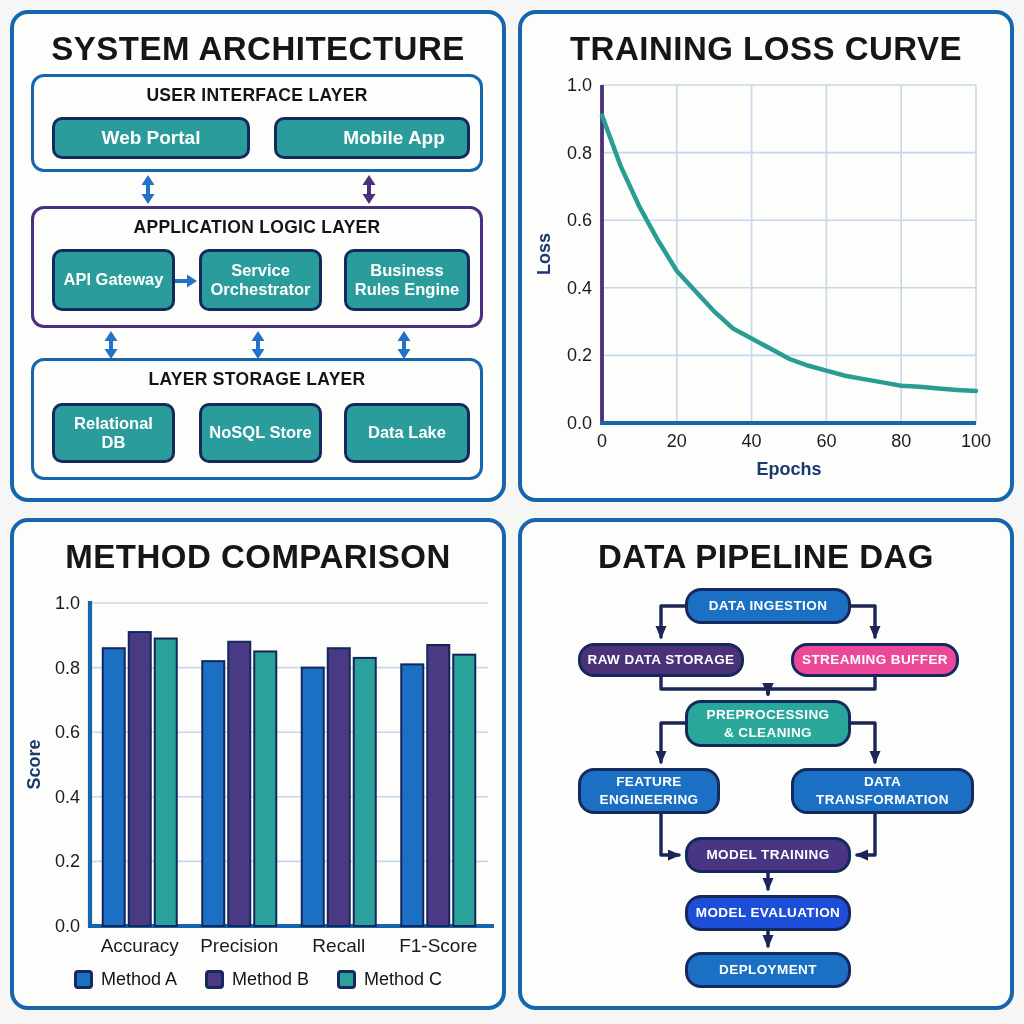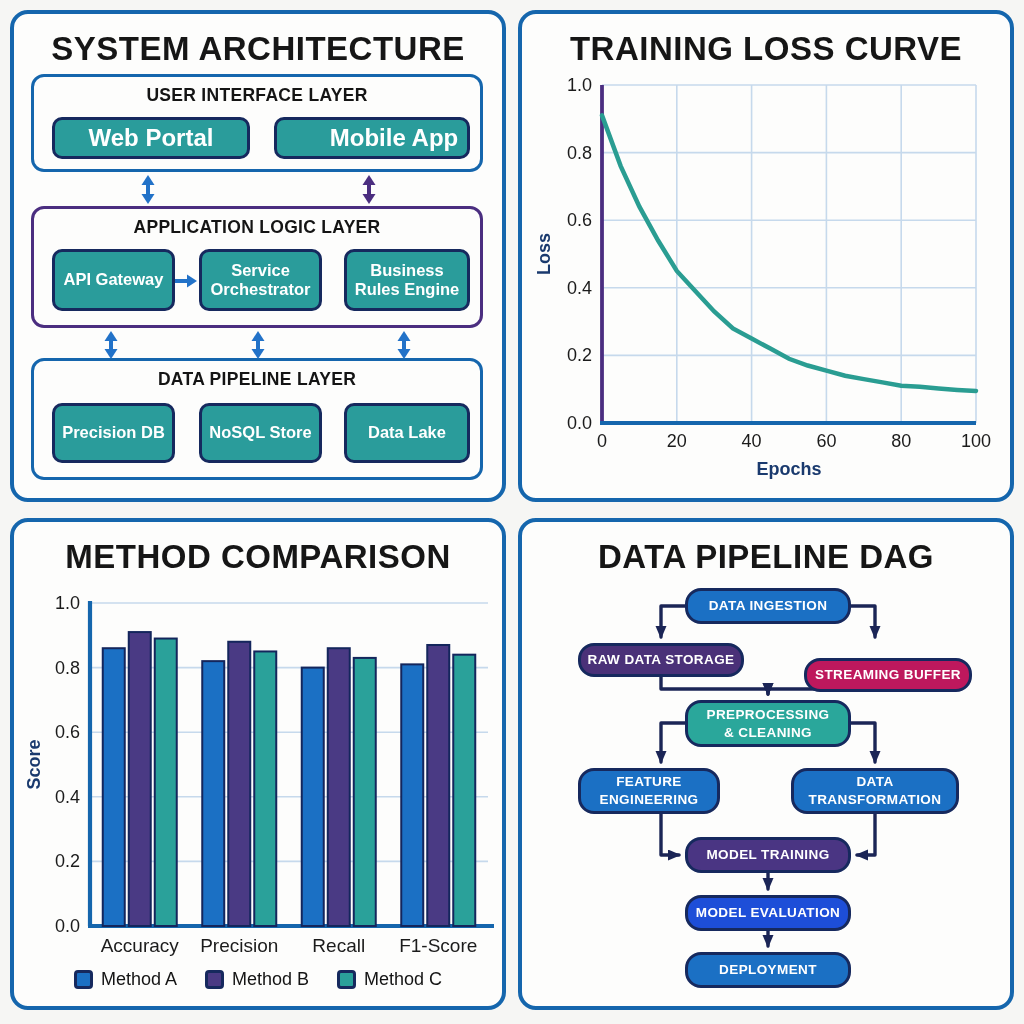--- a/index.html
+++ b/index.html
@@ -35,21 +35,21 @@
     position:absolute;top:8px;left:0;right:0;text-align:center;
     font-size:17.5px;font-weight:bold;color:#141414;letter-spacing:0.3px;
   }
   .arch-box{
     position:absolute;background:var(--teal);
     border:3px solid var(--navy);border-radius:10px;
     color:#fff;font-weight:bold;
     display:flex;align-items:center;justify-content:center;
     text-align:center;line-height:1.18;box-sizing:border-box;
   }
-  .arch-box.big{font-size:24px;}
+  .arch-box.big{font-size:19px;}
   .arch-box.small{font-size:16.5px;padding:0 6px;}
   .arch-arrows{position:absolute;left:0;top:0;pointer-events:none;}
 
   
   .chart-svg{position:absolute;left:0;top:0;}
   .tick-label{font-family:"Liberation Sans",sans-serif;font-size:18px;fill:#1b1b1b;}
   .cat-label{font-family:"Liberation Sans",sans-serif;font-size:19px;fill:#1b1b1b;}
   .axis-title{font-family:"Liberation Sans",sans-serif;font-size:18px;font-weight:bold;fill:var(--axis-label);}
 
   .legend-row{
@@ -94,23 +94,23 @@
     </div>
     <div class="arch-box small" style="left:310px;top:40px;width:126px;height:62px;">
       <span>Business Rules Engine</span>
     </div>
     <div class="arch-box small" style="left:165px;top:40px;width:123px;height:62px;">
       <span>Service Orchestrator</span>
     </div>
   </div>
 
   <div class="arch-layer blue-border" style="top:344px;height:122px;">
-    <div class="arch-layer-title">DATA PIPELINE LAYER</div>
+    <div class="arch-layer-title">LAYER STORAGE LAYER</div>
     <div class="arch-box small" style="left:18px;top:42px;width:123px;height:60px;">
-      <span>Precision DB</span>
+      <span>Relational DB</span>
     </div>
     <div class="arch-box small" style="left:165px;top:42px;width:123px;height:60px;">
       <span>NoSQL Store</span>
     </div>
     <div class="arch-box small" style="left:310px;top:42px;width:126px;height:60px;">
       <span>Data Lake</span>
     </div>
   </div>
 
   <svg class="arch-arrows" width="488" height="484" viewBox="0 0 488 484">
@@ -248,24 +248,24 @@
       <path d="M 163 201 H 139 V 240" fill="none" stroke="#1b2556" stroke-width="3.4" stroke-linejoin="round" stroke-linecap="round" marker-end="url(#dag-arrowhead)"></path>
       <path d="M 329 201 H 353 V 240" fill="none" stroke="#1b2556" stroke-width="3.4" stroke-linejoin="round" stroke-linecap="round" marker-end="url(#dag-arrowhead)"></path>
       <path d="M 139 292 V 333 H 157" fill="none" stroke="#1b2556" stroke-width="3.4" stroke-linejoin="round" stroke-linecap="round" marker-end="url(#dag-arrowhead)"></path>
       <path d="M 353 292 V 333 H 335" fill="none" stroke="#1b2556" stroke-width="3.4" stroke-linejoin="round" stroke-linecap="round" marker-end="url(#dag-arrowhead)"></path>
       <path d="M 246 351 V 367" fill="none" stroke="#1b2556" stroke-width="3.4" stroke-linejoin="round" stroke-linecap="round" marker-end="url(#dag-arrowhead)"></path>
       <path d="M 246 409 V 424" fill="none" stroke="#1b2556" stroke-width="3.4" stroke-linejoin="round" stroke-linecap="round" marker-end="url(#dag-arrowhead)"></path>
     </svg>
   <div id="dag-nodes">
       <div class="dag-node" style="left: 163px; top: 66px; width: 166px; height: 36px; background: rgb(27, 112, 196);">DATA INGESTION</div>
       <div class="dag-node" style="left: 56px; top: 121px; width: 166px; height: 34px; background: rgb(74, 49, 120);">RAW DATA STORAGE</div>
-      <div class="dag-node" style="left: 282px; top: 121px; width: 168px; height: 34px; background: #be185d; margin-top: 15px;">STREAMING BUFFER</div>
+      <div class="dag-node" style="left: 269px; top: 121px; width: 168px; height: 34px; background: #ec4899;">STREAMING BUFFER</div>
       <div class="dag-node" style="left: 163px; top: 178px; width: 166px; height: 47px; background: rgb(42, 167, 155);">PREPROCESSING
 &amp; CLEANING</div>
       <div class="dag-node" style="left: 56px; top: 246px; width: 142px; height: 46px; background: rgb(27, 112, 196);">FEATURE
 ENGINEERING</div>
-      <div class="dag-node" style="left: 269px; top: 246px; width: 168px; height: 46px; background: rgb(27, 112, 196);">DATA
+      <div class="dag-node" style="left: 269px; top: 246px; width: 183px; height: 46px; background: rgb(27, 112, 196);">DATA
 TRANSFORMATION</div>
       <div class="dag-node" style="left: 163px; top: 315px; width: 166px; height: 36px; background: rgb(74, 53, 131);">MODEL TRAINING</div>
       <div class="dag-node" style="left: 163px; top: 373px; width: 166px; height: 36px; background: #1d4ed8;">MODEL EVALUATION</div>
       <div class="dag-node" style="left: 163px; top: 430px; width: 166px; height: 36px; background: rgb(27, 112, 196);">DEPLOYMENT</div>
     </div>
 </div>
 
 </body></html>

